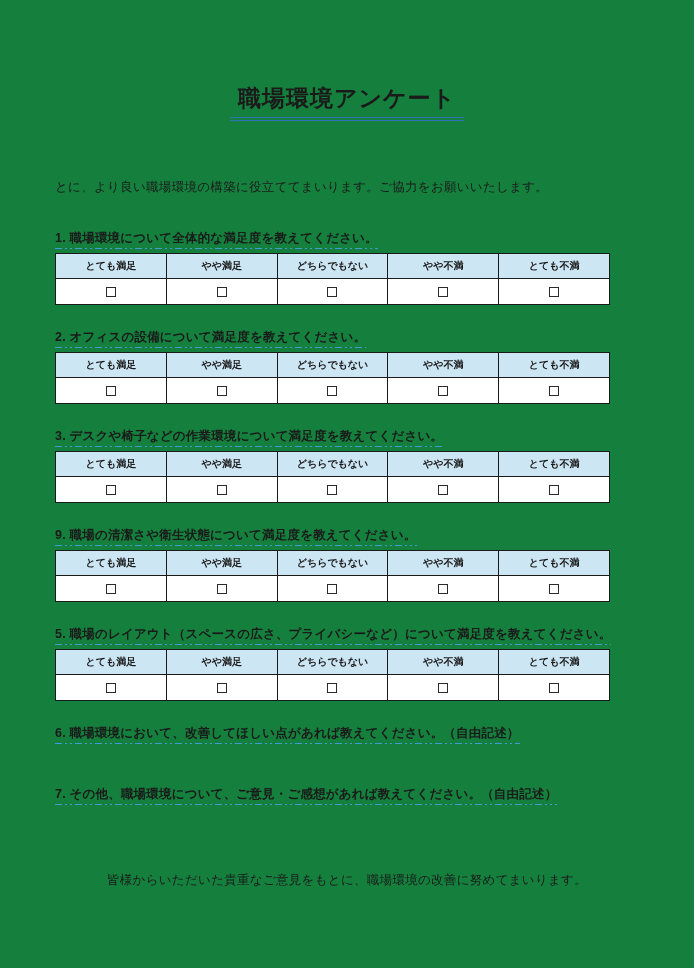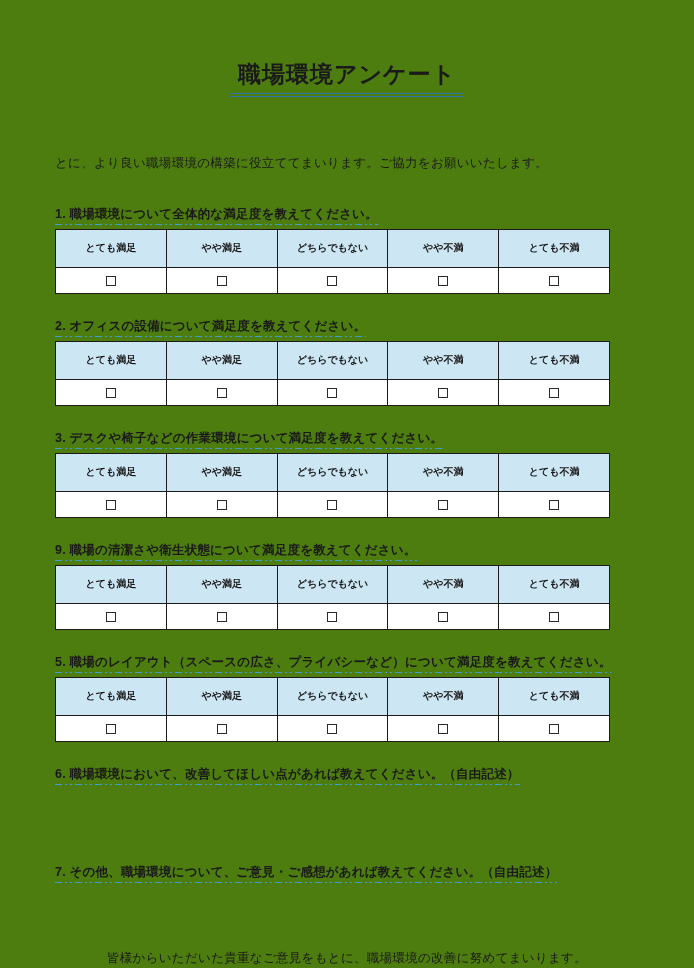--- a/index.html
+++ b/index.html
@@ -1,20 +1,20 @@
 <!DOCTYPE html>
 <html lang="ja"><head>
 <meta charset="utf-8">
 <style>
   * { box-sizing: border-box; }
   html, body { margin: 0; padding: 0; background: #ffffff; }
   .page {
     width: 694px; height: 968px; overflow: hidden;
-    padding: 44px 55px 0 55px;
-    background: #4d7c0f;
+    padding: 68px 55px 0 55px;
+    background: #15803d;
     font-family: "Liberation Sans", sans-serif;
     color: #1a1a1a;
   }
   .title-wrap { text-align: center; }
   .doc-title {
     display: inline-block;
     font-size: 23px; font-weight: bold; letter-spacing: 1px;
     padding: 0 8px 3px 8px;
     border-bottom: 4px double #2E74B5;
   }
@@ -36,34 +36,34 @@
     box-decoration-break: clone;
     text-align: center;
   }
   .scale-table {
     border-collapse: collapse; table-layout: fixed;
     width: 555px; margin-top: 3px;
   }
   .scale-table th {
     background: #CDE6F4;
     border: 1px solid #1a1a1a;
-    height: 38px; padding: 0;
+    height: 25px; padding: 0;
     font-size: 10px; font-weight: bold; text-align: center;
   }
   .scale-table td {
     border: 1px solid #1a1a1a;
     height: 26px; padding: 0; text-align: center;
     background: #ffffff;
   }
   .checkbox {
     display: inline-block; width: 10px; height: 10px;
     border: 1.5px solid #2b2b2b; background: #ffffff;
     vertical-align: middle; cursor: pointer;
   }
-  .q-free-1 { margin-bottom: 74px; }
+  .q-free-1 { margin-bottom: 37px; }
   .q-free-2 { margin-bottom: 61px; }
   .footer { text-align: center; font-size: 12.5px; line-height: 27px; letter-spacing: 0.3px; }
 </style>
 </head>
 <body>
 
 <div class="page">
 
   <div class="title-wrap">
     <h1 class="doc-title">職場環境アンケート</h1>

